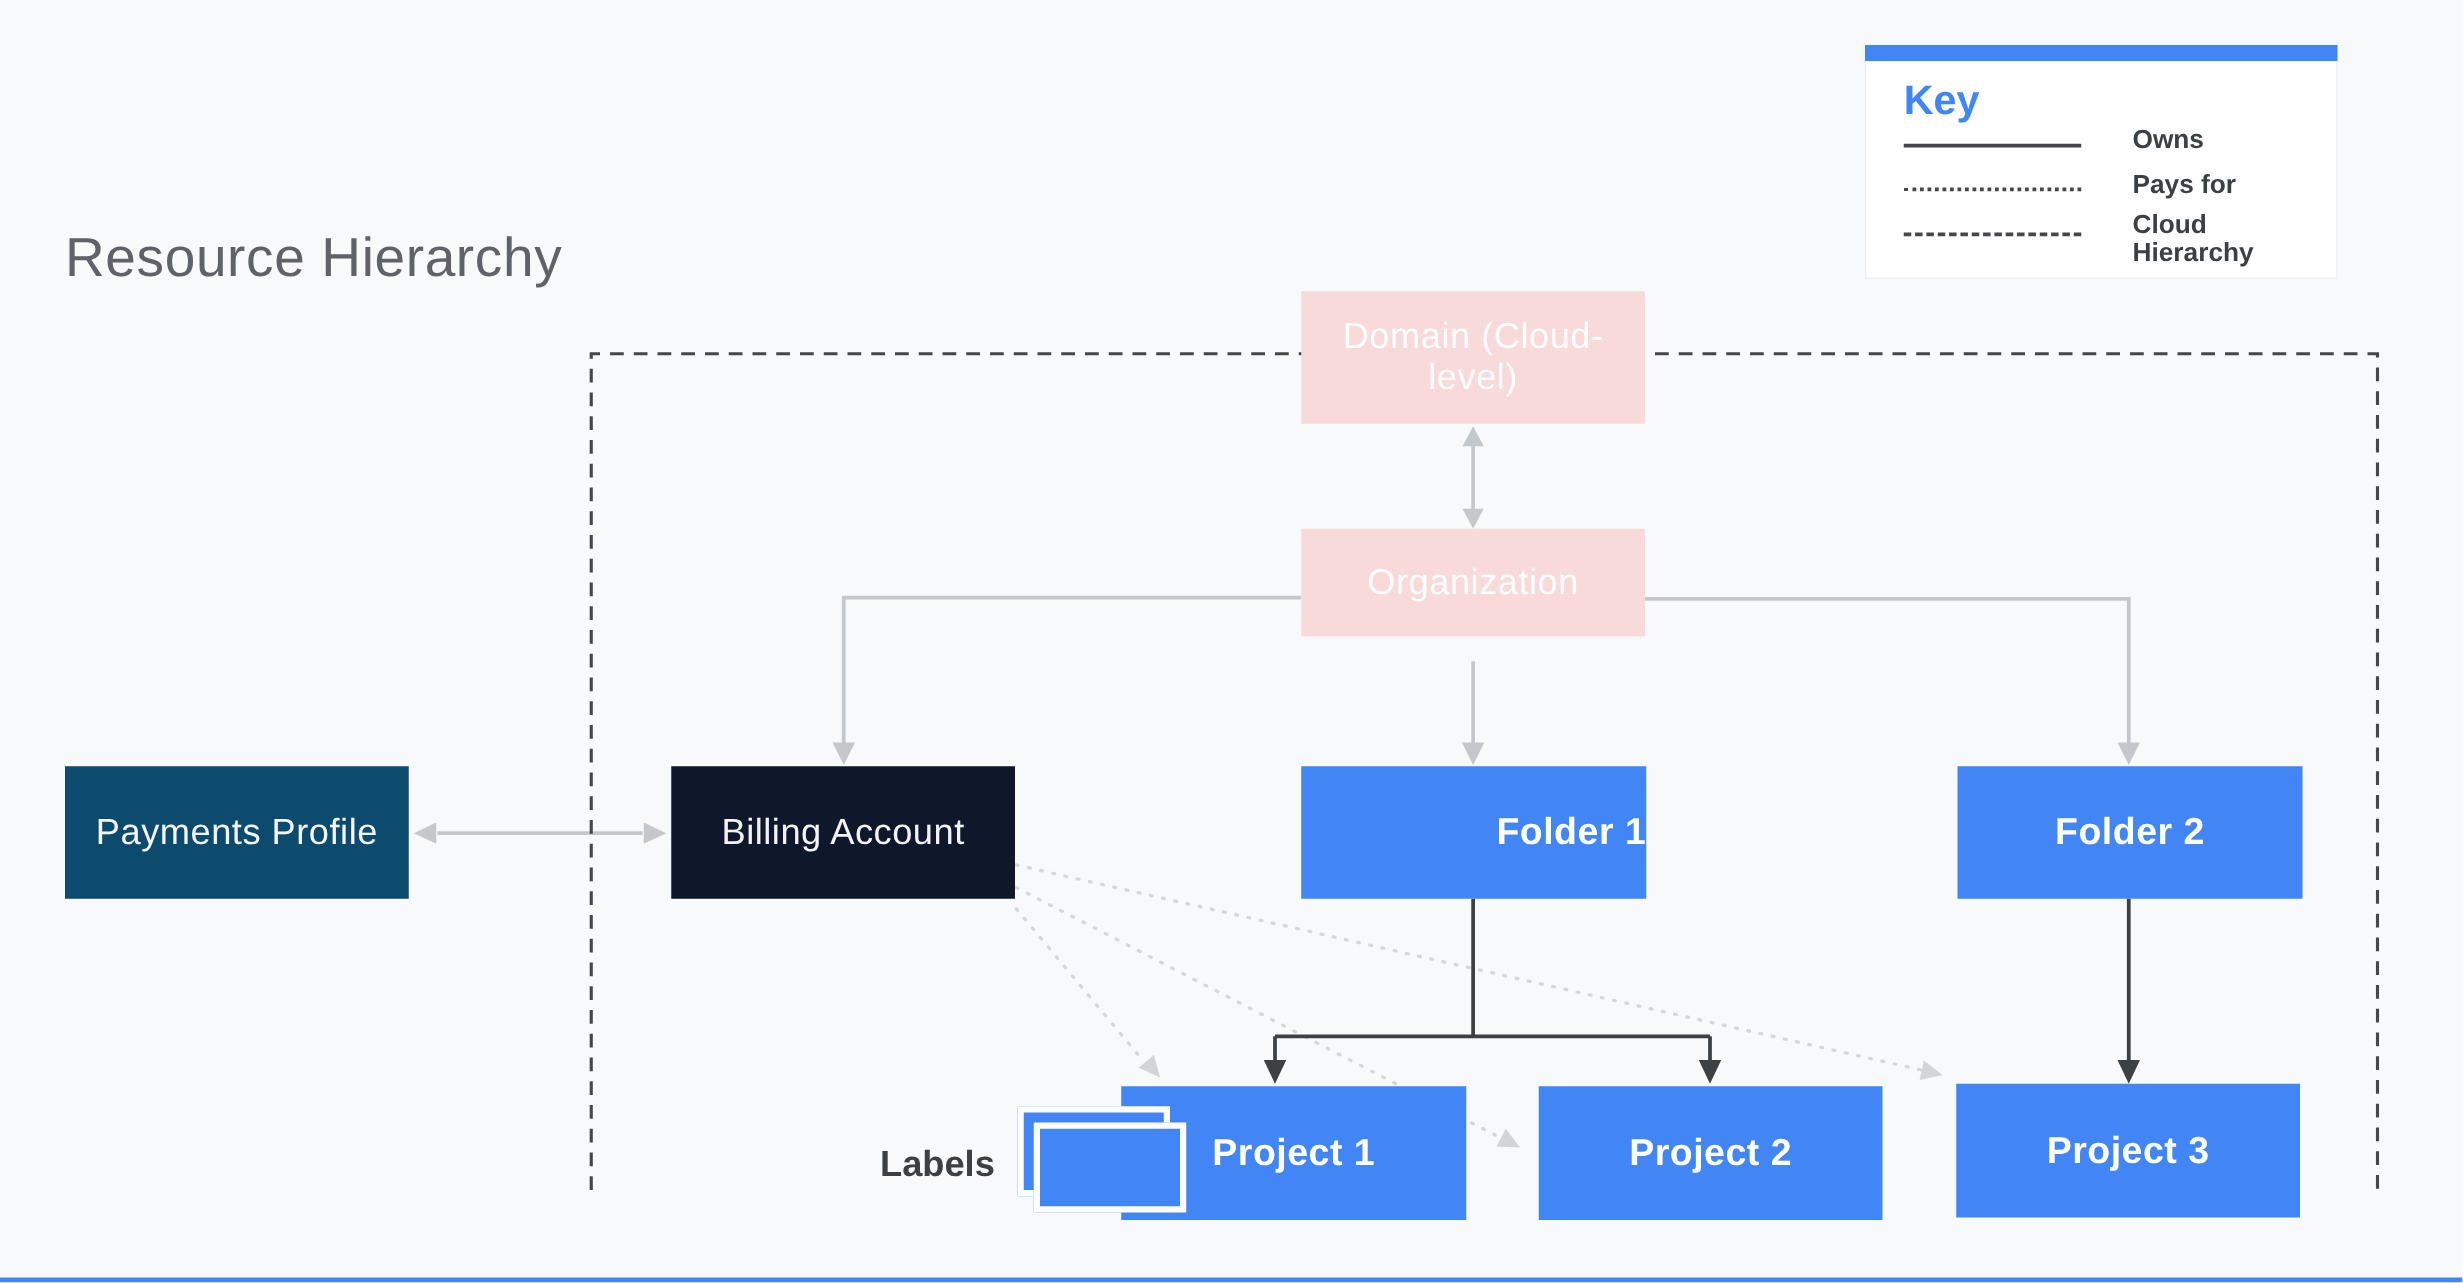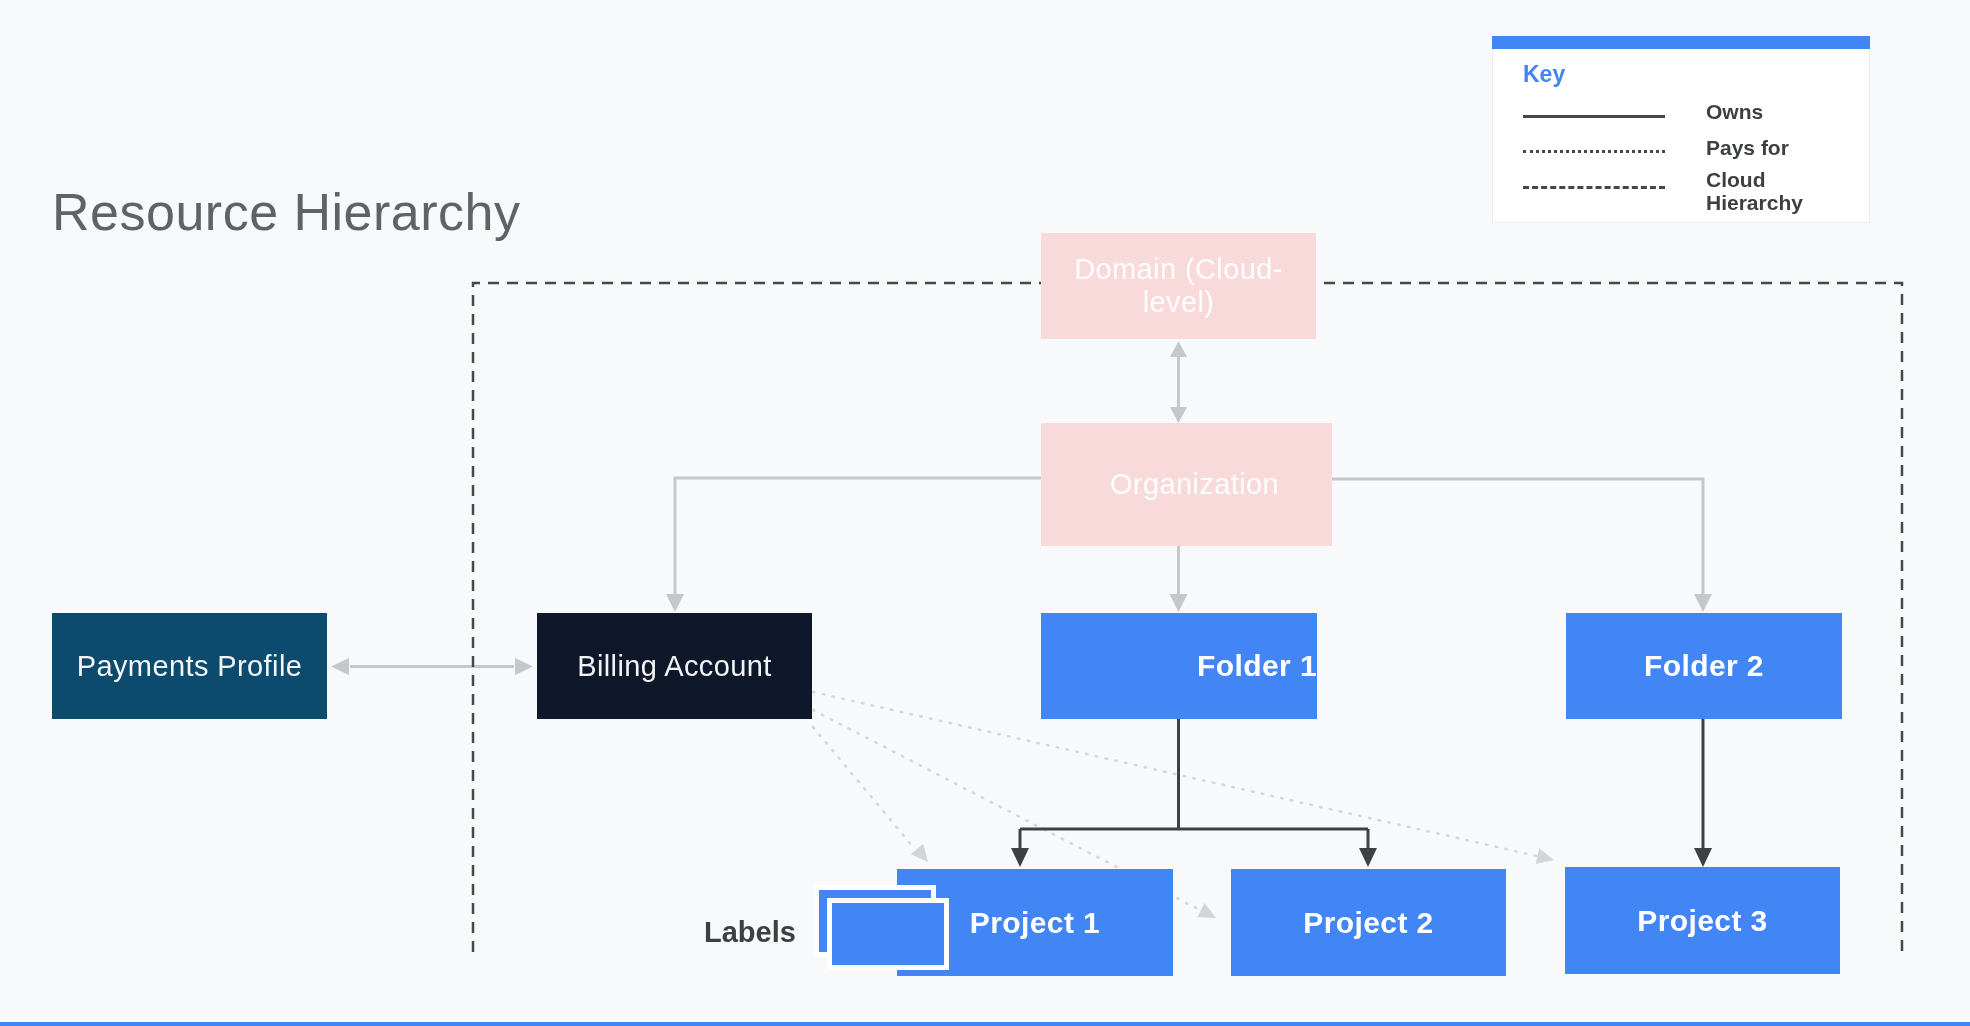--- a/index.html
+++ b/index.html
@@ -1,53 +1,53 @@
 <!DOCTYPE html>
 <html><head>
 <meta charset="utf-8">
 <style>
   html,body{margin:0;padding:0;}
   body{font-family:"Liberation Sans","DejaVu Sans",sans-serif;}
   .stage{position:relative;width:1970px;height:1026px;background:#f7f9fa;overflow:hidden;}
   svg.connectors{position:absolute;left:0;top:0;z-index:0;}
 
-  .page-title{position:absolute;left:52px;top:182px;font-size:52px;font-weight:400;
+  .page-title{position:absolute;left:52px;top:182px;font-size:44px;font-weight:400;
     color:#5f6368;letter-spacing:0.5px;z-index:1;}
 
   
   .node{position:absolute;display:flex;align-items:center;justify-content:center;
     text-align:center;z-index:2;letter-spacing:0.4px;}
   .node.pink{background:#f8dadb;color:rgba(255,255,255,0.95);font-size:29px;font-weight:400;}
   .node.green{background:#0f172a;color:rgba(255,255,255,0.95);font-size:29px;font-weight:400;}
   .node.cream{background:#0c4a6e;color:rgba(255,255,255,0.95);font-size:29px;font-weight:400;}
   .node.blue{background:#4285f4;color:#ffffff;font-size:30px;font-weight:700;}
 
   #node-domain{left:1041px;top:233px;width:275px;height:106px;}
-  #node-organization{left:1041px;top:423px;width:275px;height:123px;padding-left:16px;}
+  #node-organization{left:1041px;top:423px;width:275px;height:86px;}
   #node-payments{left:52px;top:613px;width:275px;height:106px;}
   #node-billing{left:537px;top:613px;width:275px;height:106px;}
   #node-folder1{left:1041px;top:613px;width:276px;height:106px;justify-content:flex-end;}
   #node-folder2{left:1566px;top:613px;width:276px;height:106px;}
   #node-project1{left:897px;top:869px;width:276px;height:107px;justify-content:center;}
   #node-project2{left:1231px;top:869px;width:275px;height:107px;}
   #node-project3{left:1565px;top:867px;width:275px;height:107px;}
 
   
   .labels-caption{position:absolute;left:704px;top:916px;font-size:29px;font-weight:700;
     color:#3c4043;z-index:4;}
   .label-card{position:absolute;box-sizing:border-box;width:122px;height:72px;
     background:#4285f4;border:5px solid #ffffff;z-index:3;}
   .label-card.back{left:814px;top:885px;}
   .label-card.front{left:827px;top:898px;}
 
   
   .key-panel{position:absolute;left:1492px;top:36px;width:378px;height:187px;z-index:5;}
   .key-bar{height:13px;background:#4285f4;}
   .key-body{position:relative;height:173px;background:#ffffff;border:1px solid #ededef;border-top:none;box-sizing:content-box;}
-  .key-heading{position:absolute;left:30px;top:12px;font-size:23px;font-weight:700;color:#4285f4;}
+  .key-heading{position:absolute;left:30px;top:12px;font-size:33px;font-weight:700;color:#4285f4;}
   .key-swatch{position:absolute;left:30px;width:142px;height:0;}
   .key-swatch.solid{top:66px;border-top:3px solid #46474a;}
   .key-swatch.dotted{top:101px;border-top:3px dotted #46474a;}
   .key-swatch.dashed{top:137px;border-top:3px dashed #46474a;}
   .key-label{position:absolute;left:213px;width:150px;font-size:21px;font-weight:700;
     color:#3c4043;line-height:1.08;}
   .key-label.l0{top:52px;}
   .key-label.l1{top:88px;}
   .key-label.l2{top:120px;}
 

